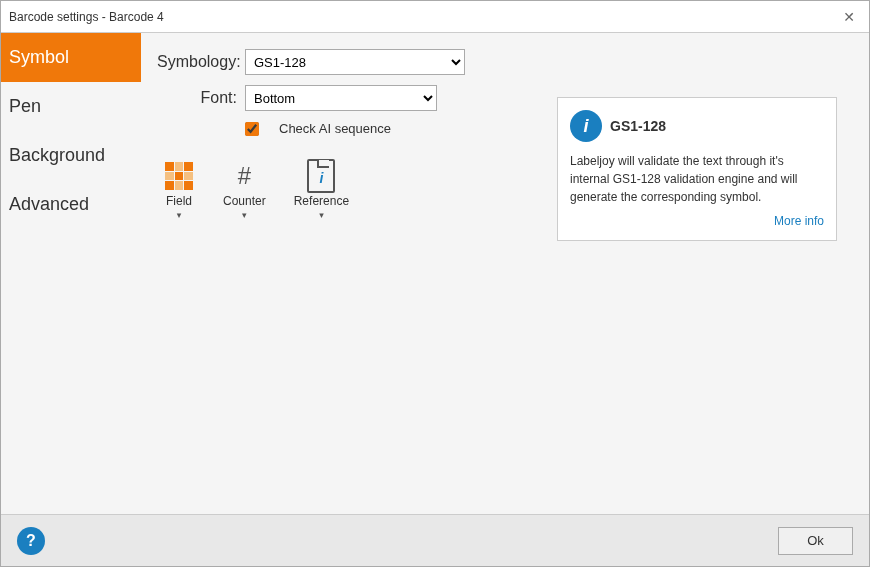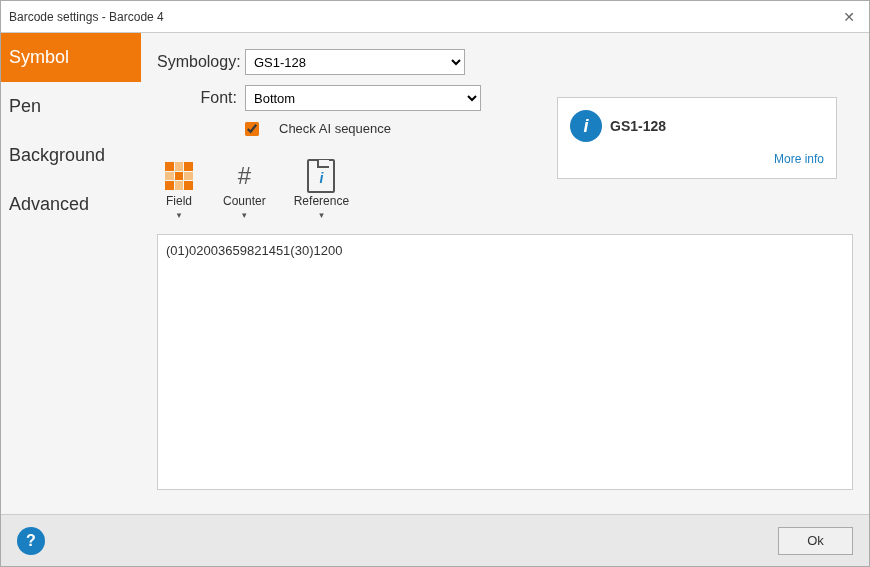--- a/index.html
+++ b/index.html
@@ -115,21 +115,21 @@
       background: #fff;
       padding: 0 4px;
       cursor: pointer;
     }
 
     .symbology-select {
       width: 220px;
     }
 
     .text-select {
-      width: 236px;
+      width: 192px;
     }
 
     .checkbox-row {
       display: flex;
       align-items: center;
       gap: 20px;
       margin-left: 88px;
     }
 
     .checkbox-row input[type="checkbox"] {
@@ -402,20 +402,21 @@
             <input type="checkbox" id="ai-seq" checked="" style="">
             <label for="ai-seq" class="checkbox-label">Check AI sequence</label>
           </div>
         </div>
 
         <div class="info-box">
           <div class="info-header">
             <div class="info-icon">i</div>
             <span class="info-title">GS1-128</span>
           </div>
+          <p class="info-text">Labeljoy will validate the text through it's internal GS1-128 validation engine and will generate the corresponding symbol.</p>
           <a class="more-info-link">More info</a>
         </div>
 
         <div class="toolbar-row">
 
           <button class="toolbar-btn">
             <div class="toolbar-icon">
               <div class="field-icon">
                 <div class="field-cell"></div>
                 <div class="field-cell light"></div>
@@ -444,21 +445,20 @@
             <div class="toolbar-icon">
               <div class="reference-icon">
                 <span class="ref-i">i</span>
               </div>
             </div>
             <span class="toolbar-label">Reference</span>
             <span class="toolbar-arrow">▾</span>
           </button>
         </div>
 
-        <textarea class="text-input-area" style="">(01)02003659821451(30)1200</textarea>
 
       </div>
     </div>
   </div>
 
   <div class="bottom-bar">
     <button class="help-btn">?</button>
     <button class="ok-btn">Ok</button>
   </div>
 </div>

